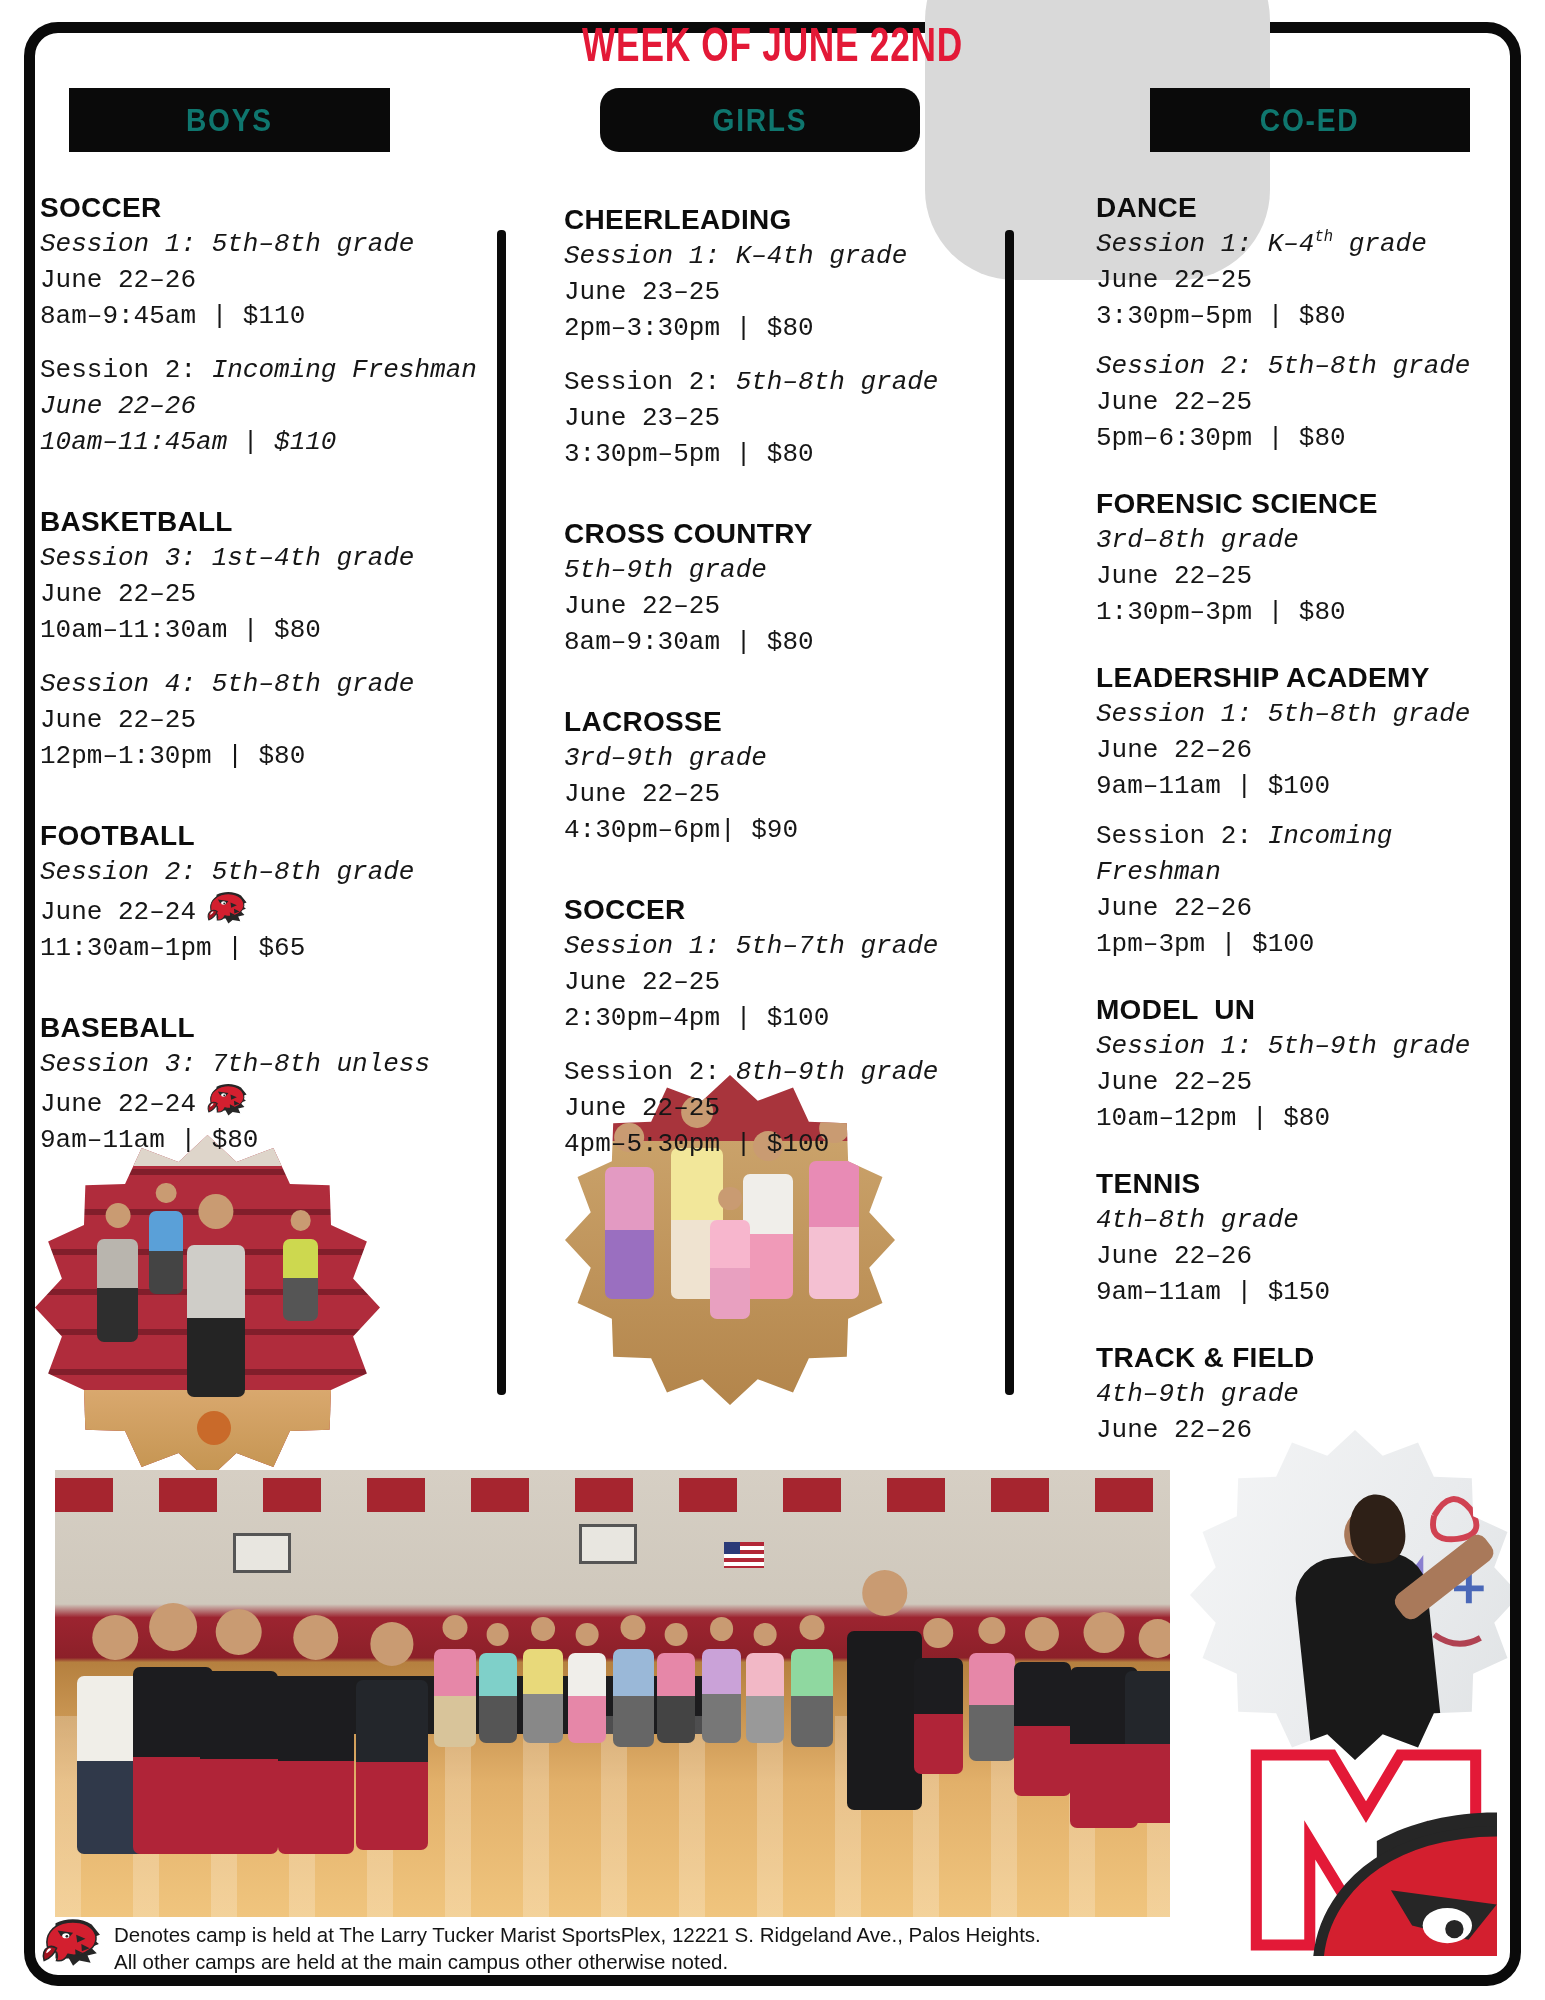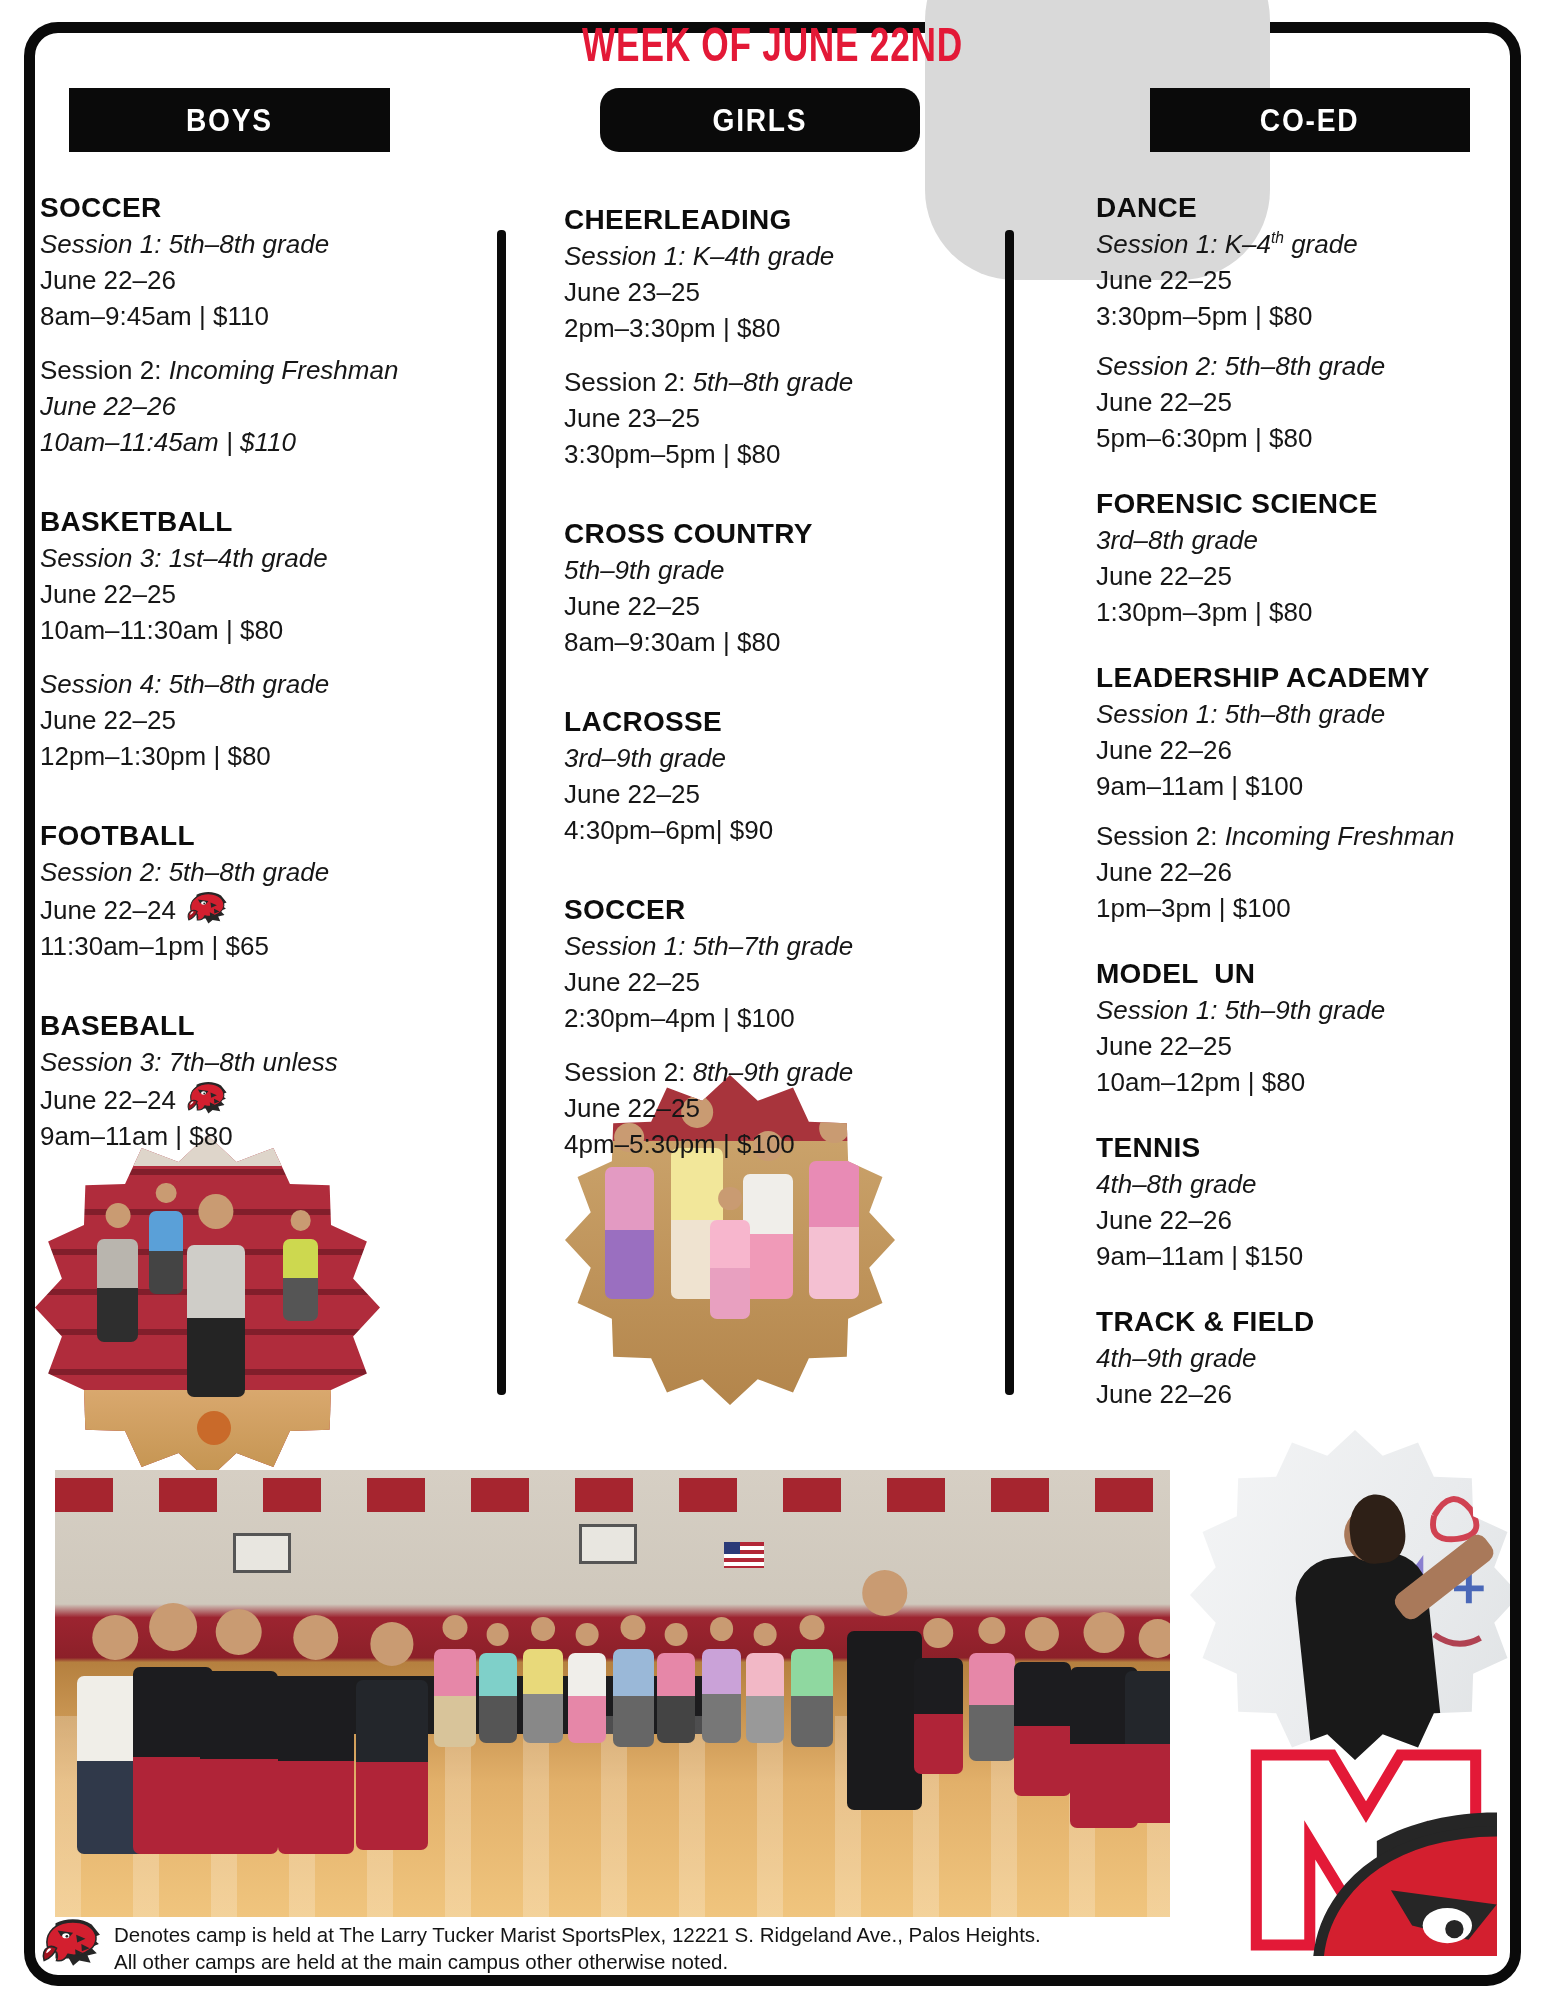--- a/index.html
+++ b/index.html
@@ -9,38 +9,38 @@
   .frame{position:absolute;left:24px;top:22px;width:1497px;height:1964px;
          border:11px solid #0a0a0a;border-radius:34px;z-index:3;pointer-events:none;box-sizing:border-box;}
   
   .blob{position:absolute;left:925px;top:-70px;width:345px;height:350px;border-radius:90px;
         background:#d9d9d9;z-index:4;}
   
   .title{position:absolute;left:0;right:0;top:16px;text-align:center;z-index:6;
          font-size:49px;font-weight:800;letter-spacing:1px;color:#e31937;
          transform:scaleX(.72);}
   
-  .bar{position:absolute;top:88px;height:64px;background:#0a0a0a;color:#ffffff;z-index:6;
+  .bar{position:absolute;top:88px;height:64px;background:#0a0a0a;color:#0f766e;z-index:6;
        display:flex;align-items:center;justify-content:center;}
   .bar span{font-size:32px;font-weight:700;letter-spacing:2px;transform:scaleX(.88);}
   .bar-boys{left:69px;width:321px;}
   .bar-girls{left:600px;width:320px;border-radius:19px;}
   .bar-coed{left:1150px;width:320px;}
   
   .divider{position:absolute;top:230px;width:9px;height:1165px;background:#0a0a0a;border-radius:4px;z-index:5;}
   .div1{left:497px;} .div2{left:1005px;}
   
   .col{position:absolute;top:190px;z-index:7;}
   .col-boys{left:40px;width:455px;}
   .col-girls{left:564px;width:440px;margin-top:12px;}
   .col-coed{left:1096px;width:430px;}
   .sec{margin-bottom:44px;}
   .col.tight .sec{margin-bottom:30px;}
   .sec h3{margin:0;font-size:28px;font-weight:800;line-height:36px;letter-spacing:.3px;color:#0d0d0d;white-space:pre-wrap;}
-  .sess{margin-bottom:18px;}
+  .sess{margin-bottom:18px;font-family:Liberation Mono, monospace;}
   .col.tight .sess{margin-bottom:14px;}
   .sess:last-child{margin-bottom:0;}
   .line{font-size:26px;line-height:36px;color:#161616;}
   .it{font-style:italic;}
   sup{font-size:60%;line-height:0;}
   .hawk-inline{width:42px;height:36px;vertical-align:-7px;margin-left:10px;}
   
   .star{position:absolute;z-index:2;overflow:hidden;
     clip-path:polygon(100% 50%,92.2% 58.4%,96.2% 69.1%,85.8% 73.9%,85.4% 85.4%,73.9% 85.8%,69.1% 96.2%,58.4% 92.2%,50% 100%,41.6% 92.2%,30.9% 96.2%,26.1% 85.8%,14.6% 85.4%,14.2% 73.9%,3.8% 69.1%,7.8% 58.4%,0% 50%,7.8% 41.6%,3.8% 30.9%,14.2% 26.1%,14.6% 14.6%,26.1% 14.2%,30.9% 3.8%,41.6% 7.8%,50% 0%,58.4% 7.8%,69.1% 3.8%,73.9% 14.2%,85.4% 14.6%,85.8% 26.1%,96.2% 30.9%,92.2% 41.6%);}
   .photo-boys{left:35px;top:1135px;width:345px;height:345px;

